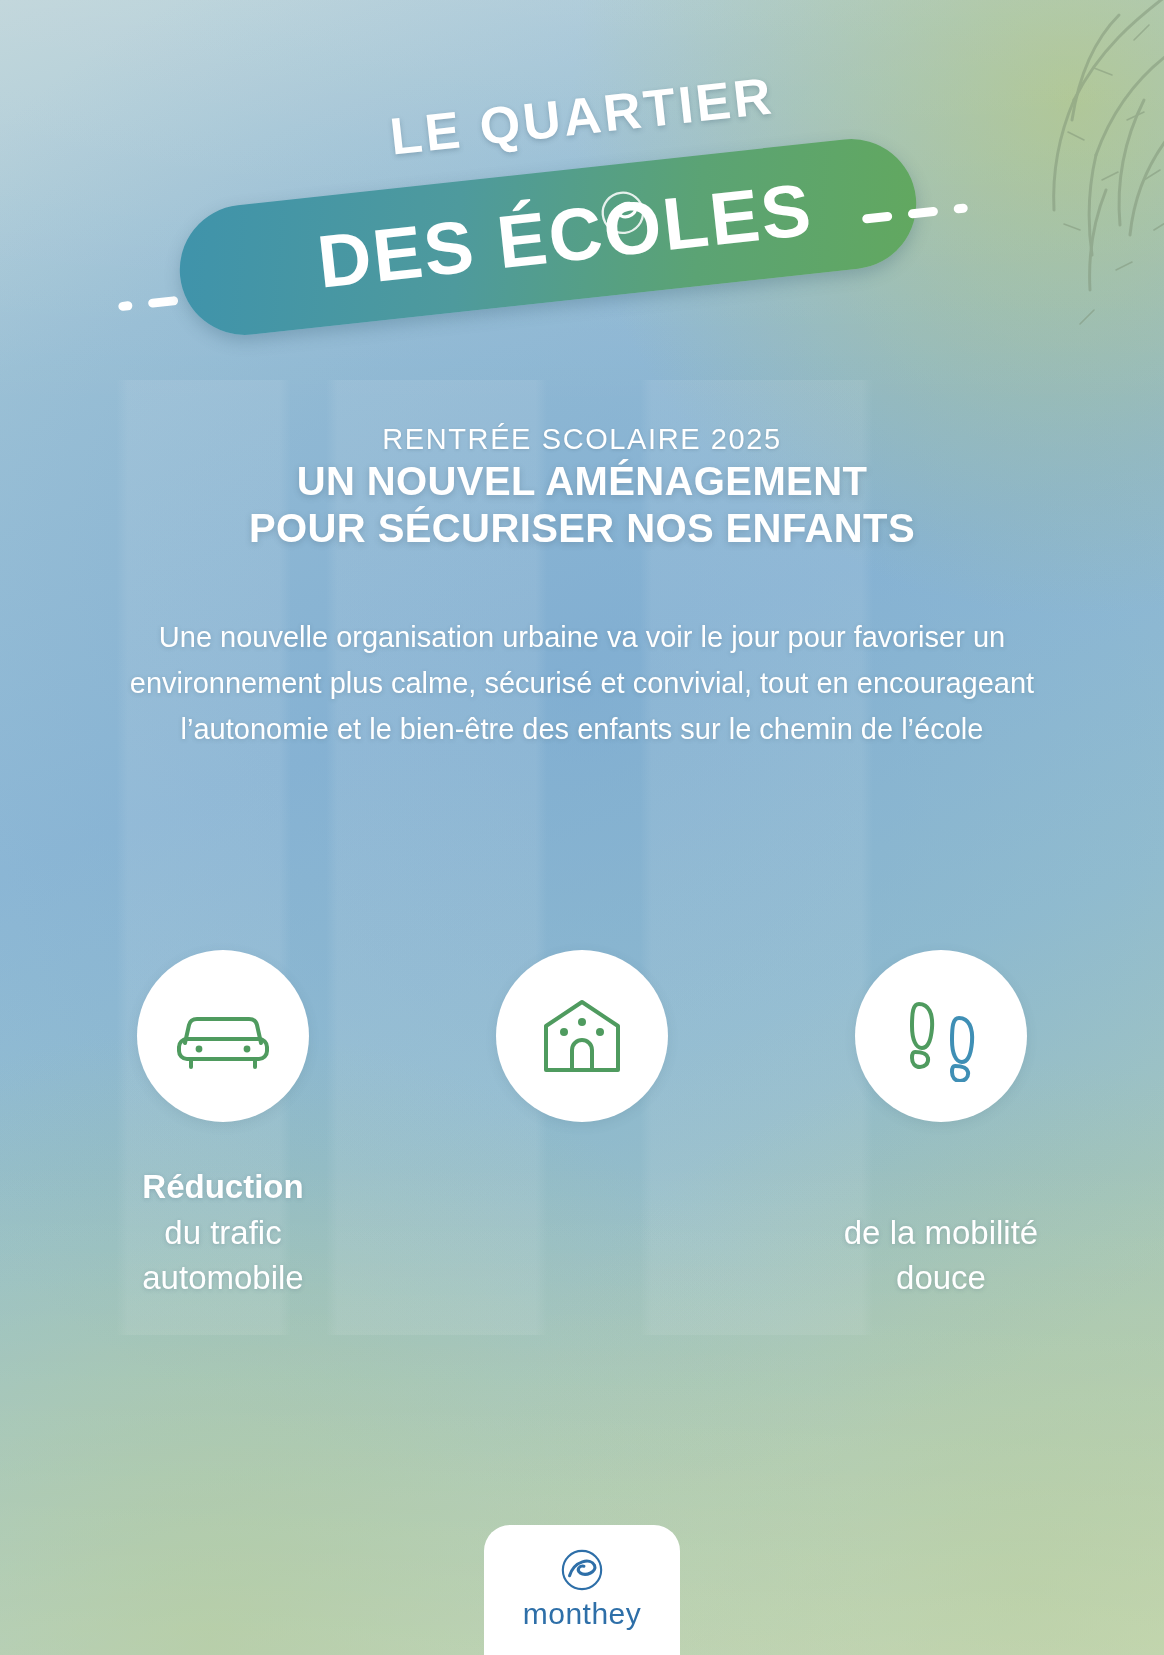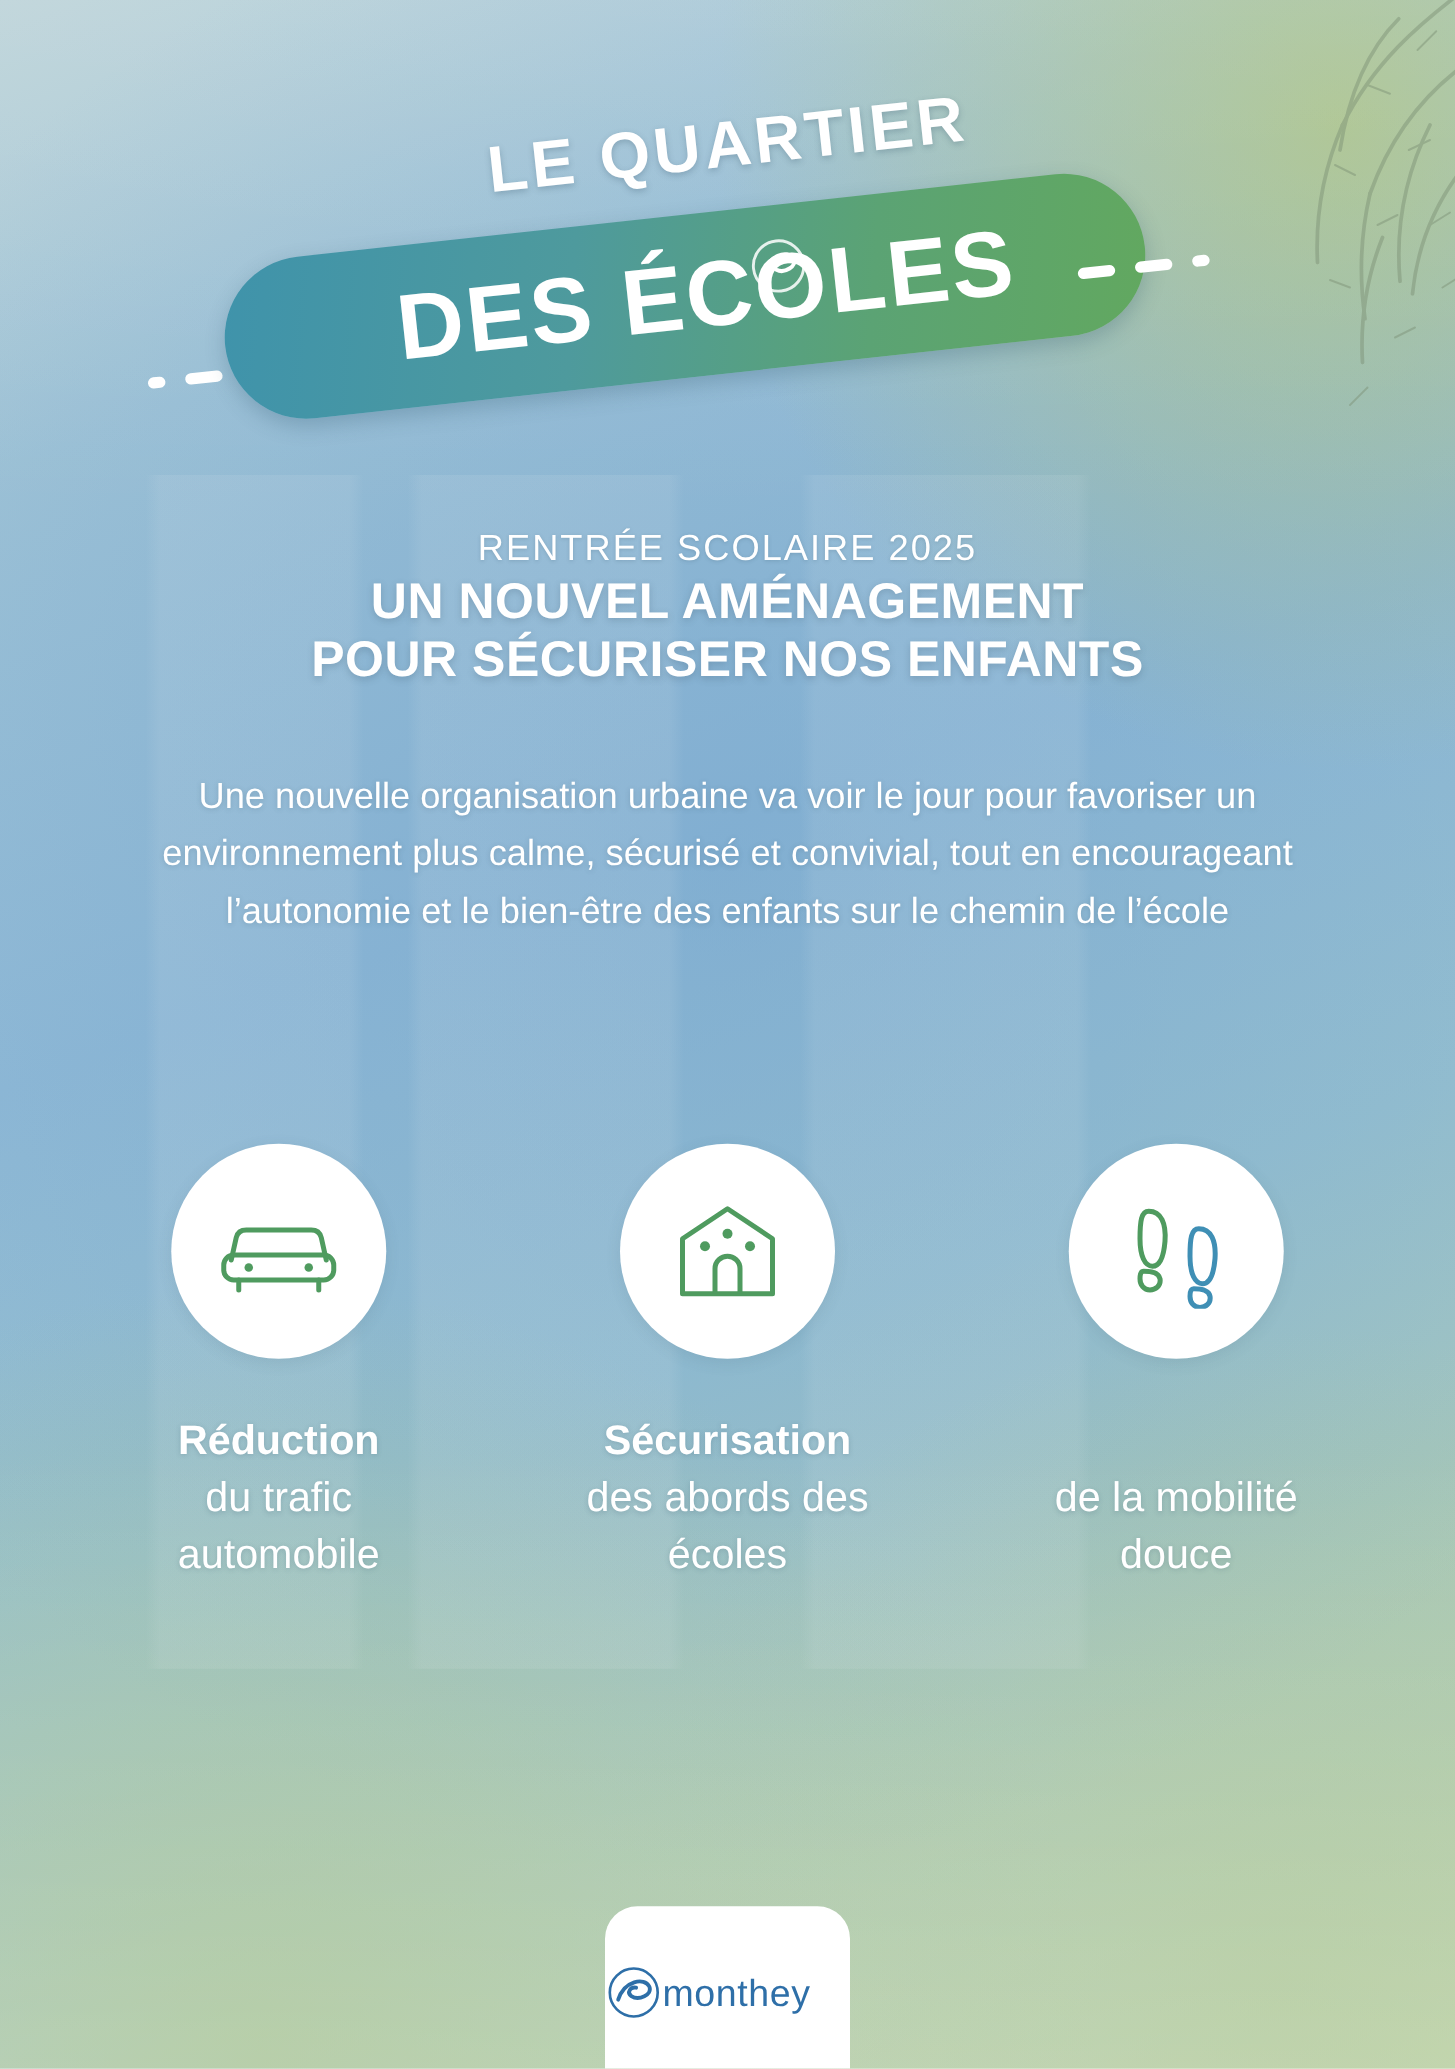--- a/index.html
+++ b/index.html
@@ -168,21 +168,21 @@
     text-align: center;
     color: #ffffff;
     font-size: 29px;
     line-height: 1.58;
     text-shadow: 0 1px 4px rgba(60,90,110,0.25);
   }
 
   
   .features {
     position: absolute;
-    top: 915px;
+    top: 950px;
     left: 58px;
     right: 58px;
     display: flex;
     justify-content: space-between;
   }
   .feature {
     width: 330px;
     display: flex;
     flex-direction: column;
     align-items: center;
@@ -213,24 +213,24 @@
   .footer-card {
     position: absolute;
     left: 50%;
     transform: translateX(-50%);
     bottom: 0;
     width: 196px;
     height: 130px;
     background: #ffffff;
     border-radius: 26px 26px 0 0;
     display: flex;
-    flex-direction: row;
+    flex-direction: column;
     align-items: center;
     justify-content: flex-start;
-    padding-top: 8px;
+    padding-top: 22px;
     box-sizing: border-box;
   }
   .footer-logo-mark {
     width: 46px;
     height: 46px;
   }
   .footer-wordmark {
     margin-top: 4px;
     color: #2e6fa8;
     font-size: 30px;
@@ -331,25 +331,20 @@
     <div class="feature">
       <div class="circle">
         <svg width="96" height="88" viewBox="0 0 96 88">
           <path d="M12 78 L12 34 L48 10 L84 34 L84 78 Z" fill="none" stroke="#4f9b5f" stroke-width="4" stroke-linejoin="round"></path>
           <path d="M38 78 L38 58 C38 52 43 48 48 48 C53 48 58 52 58 58 L58 78" fill="none" stroke="#4f9b5f" stroke-width="4" stroke-linejoin="round"></path>
           <circle cx="30" cy="40" r="4" fill="#4f9b5f"></circle>
           <circle cx="66" cy="40" r="4" fill="#4f9b5f"></circle>
           <circle cx="48" cy="30" r="4" fill="#4f9b5f"></circle>
         </svg>
       </div>
-      <div class="feature-text">
-        <b>Sécurisation</b><br>
-        <span>des abords des</span><br>
-        <span>écoles</span>
-      </div>
     </div>
 
     <div class="feature">
       <div class="circle">
         <svg width="88" height="92" viewBox="0 0 88 92">
           <path d="M22 14 C32 14 36 24 35 38 C34 50 31 58 25 58 C19 58 15 50 15 36 C15 22 16 14 22 14 Z" fill="none" stroke="#4f9b5f" stroke-width="4"></path>
           <path d="M18 62 C24 62 30 63 31 68 C32 74 27 77 23 77 C18 77 15 73 15 68 C15 64 16 62 18 62 Z" fill="none" stroke="#4f9b5f" stroke-width="4"></path>
           <path d="M62 28 C72 28 76 38 75 52 C74 64 71 72 65 72 C59 72 55 64 55 50 C55 36 56 28 62 28 Z" fill="none" stroke="#3f8fb5" stroke-width="4"></path>
           <path d="M58 76 C64 76 70 77 71 82 C72 88 67 91 63 91 C58 91 55 87 55 82 C55 78 56 76 58 76 Z" fill="none" stroke="#3f8fb5" stroke-width="4"></path>
         </svg>

